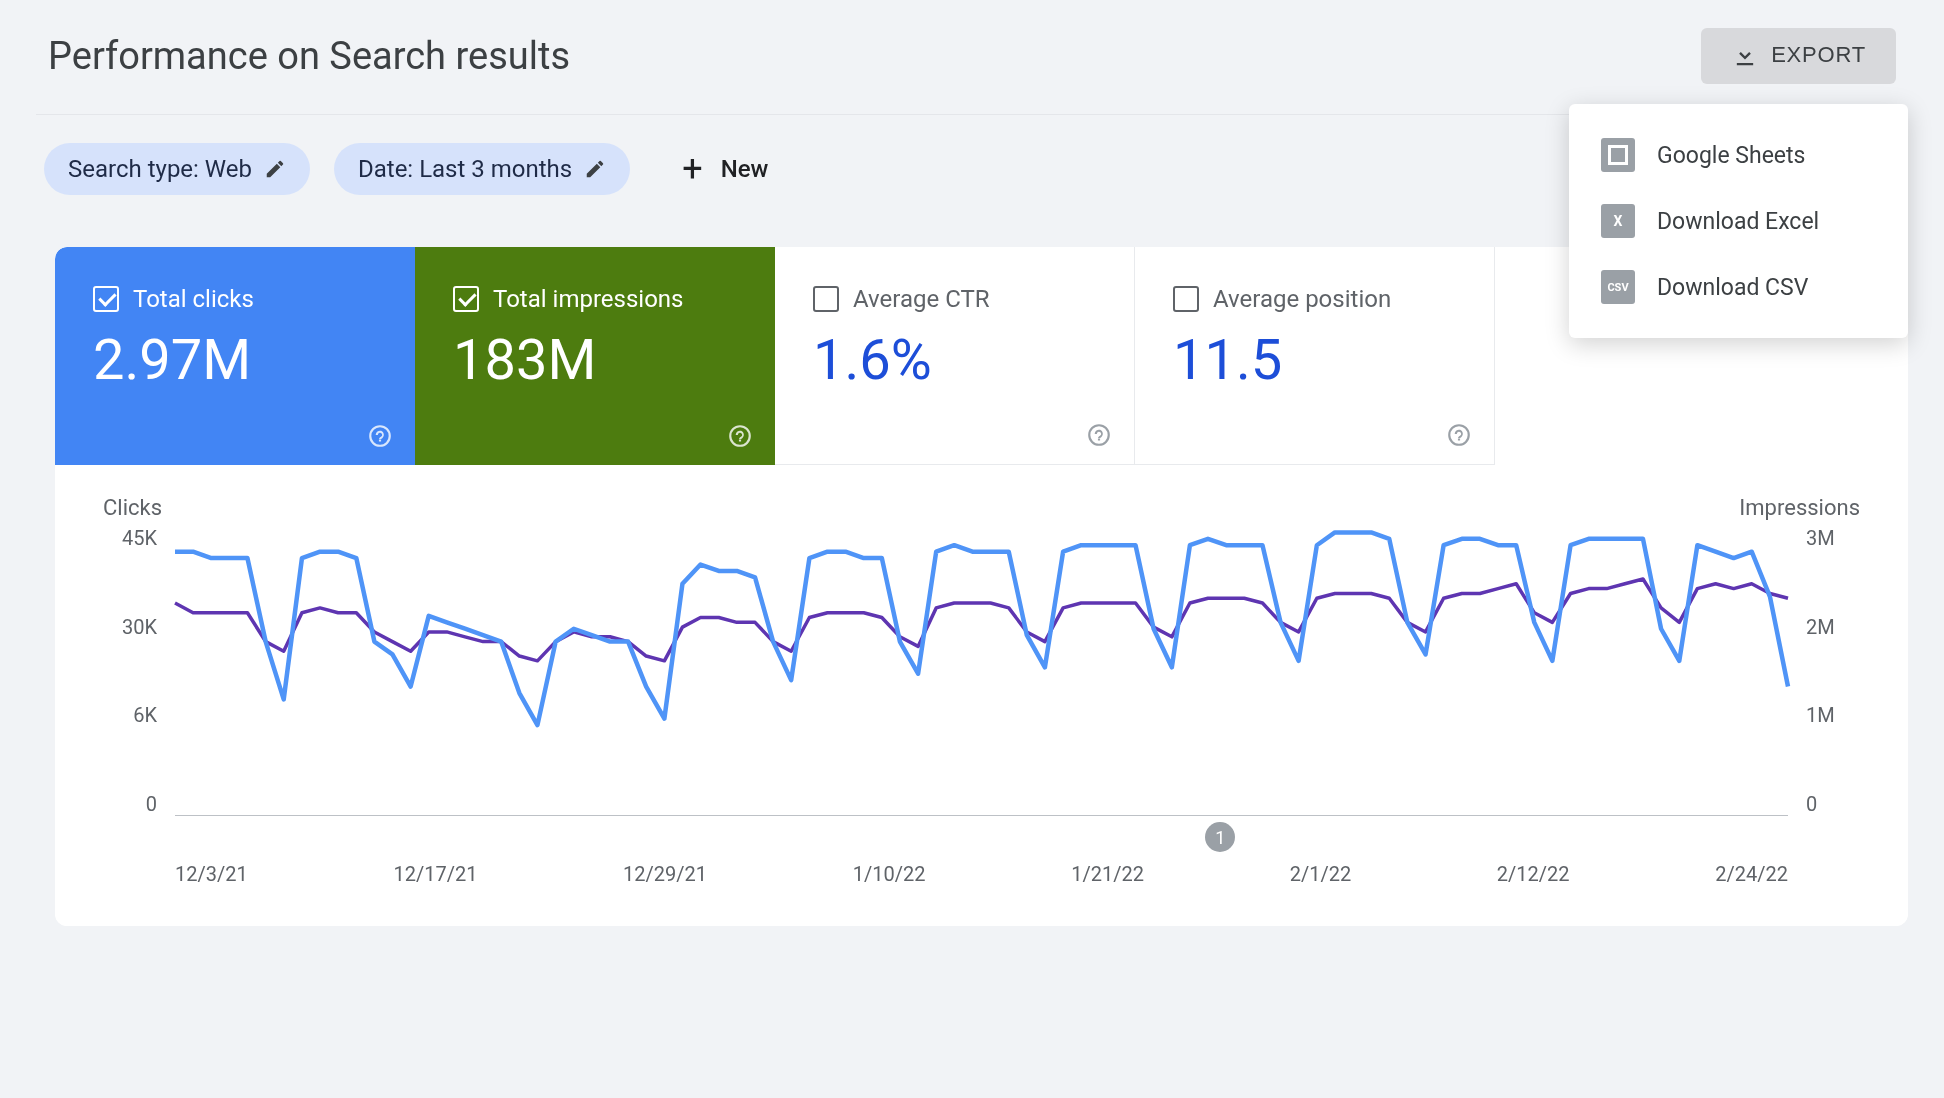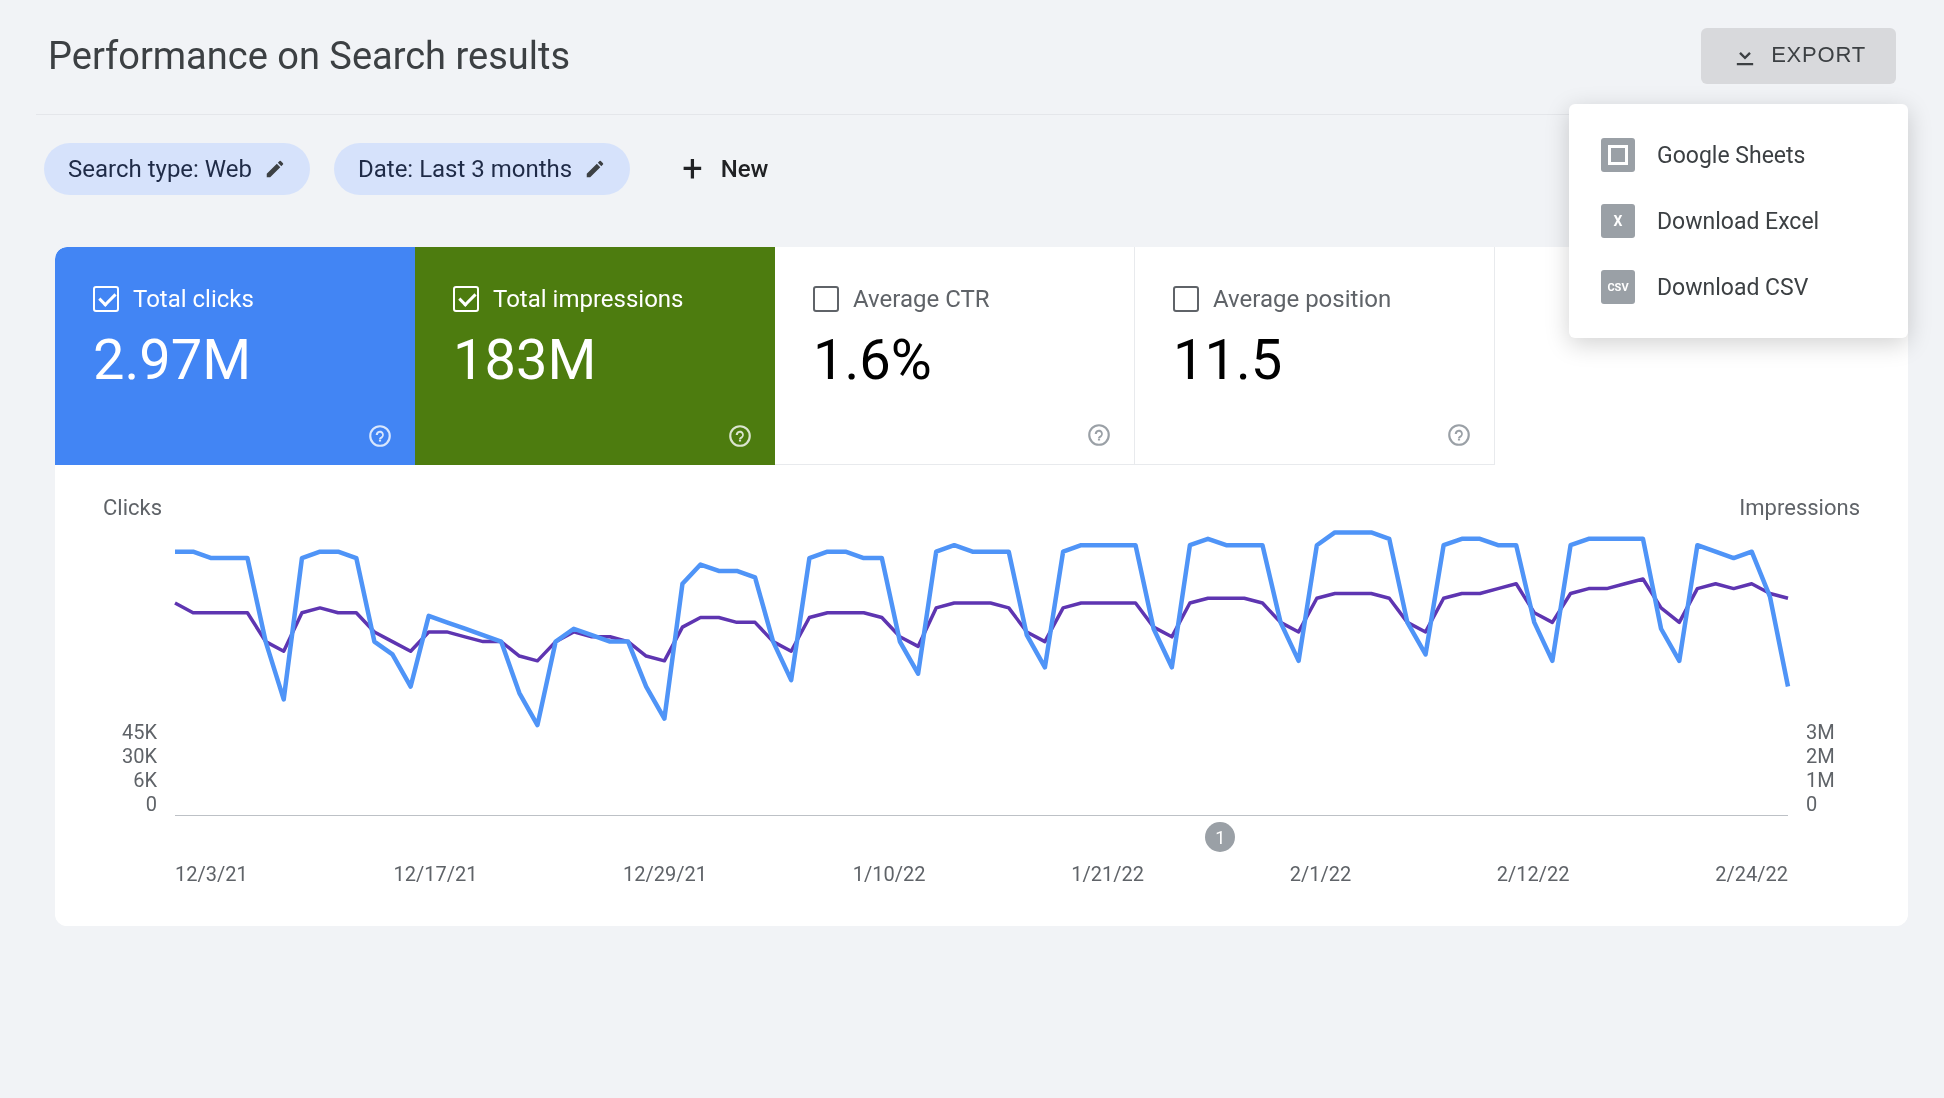--- a/index.html
+++ b/index.html
@@ -122,36 +122,36 @@
     justify-content: center;
     color: #9aa0a6;
     cursor: pointer;
   }
   .metric .help svg { width: 26px; height: 26px; fill: currentColor; }
 
   .metric.blue   { background: #4285f4; color:#fff; border:0; border-top-left-radius:12px; }
   .metric.purple { background:#4d7c0f; color:#fff; border:0; }
   .metric.blue .help, .metric.purple .help { color: rgba(255,255,255,0.8); }
   .metric.plain  { background:#fff; color:#5f6368; }
-  .metric.plain .value { color:#000000; }
+  .metric.plain .value { color:#1d4ed8; }
 
   
   .cb { width:26px; height:26px; border:2.5px solid currentColor; border-radius:3px; display:flex; align-items:center; justify-content:center; }
   .cb.checked::after { content:""; width:7px; height:13px; border:solid currentColor; border-width:0 3px 3px 0; transform: rotate(45deg) translateY(-2px); }
 
   
   .chart-area {
     background:#fff;
     padding: 30px 40px 70px 40px;
     border-bottom-left-radius:12px;
     border-bottom-right-radius:12px;
   }
   .axis-titles { display:flex; justify-content:space-between; font-size:22px; color:#5f6368; margin: 0 8px 6px 8px; }
   .chart-wrap { position:relative; height: 330px; margin: 0 auto; }
-  .y-left, .y-right { position:absolute; top:0; bottom:40px; width:70px; display:flex; flex-direction:column; justify-content:flex-end; font-size:20px; color:#5f6368; }
+  .y-left, .y-right { position:absolute; top:0; bottom:40px; width:70px; display:flex; flex-direction:column; justify-content:space-between; font-size:20px; color:#5f6368; }
   .y-left  { left:0; text-align:right; padding-right:8px; }
   .y-right { right:0; text-align:left; padding-left:8px; }
   .plot { position:absolute; left:80px; right:80px; top:0; bottom:40px; border-bottom:1px solid #bdc1c6; }
   .plot svg { width:100%; height:100%; overflow:visible; }
   .x-ticks { position:absolute; left:80px; right:80px; bottom:-30px; display:flex; justify-content:space-between; font-size:20px; color:#5f6368; }
   .annot { position:absolute; width:30px; height:30px; border-radius:50%; background:#9aa0a6; color:#fff; font-size:18px; display:flex; align-items:center; justify-content:center; top: calc(100% - 40px + 6px);}
 
   
   .export-menu {
     position: absolute;

